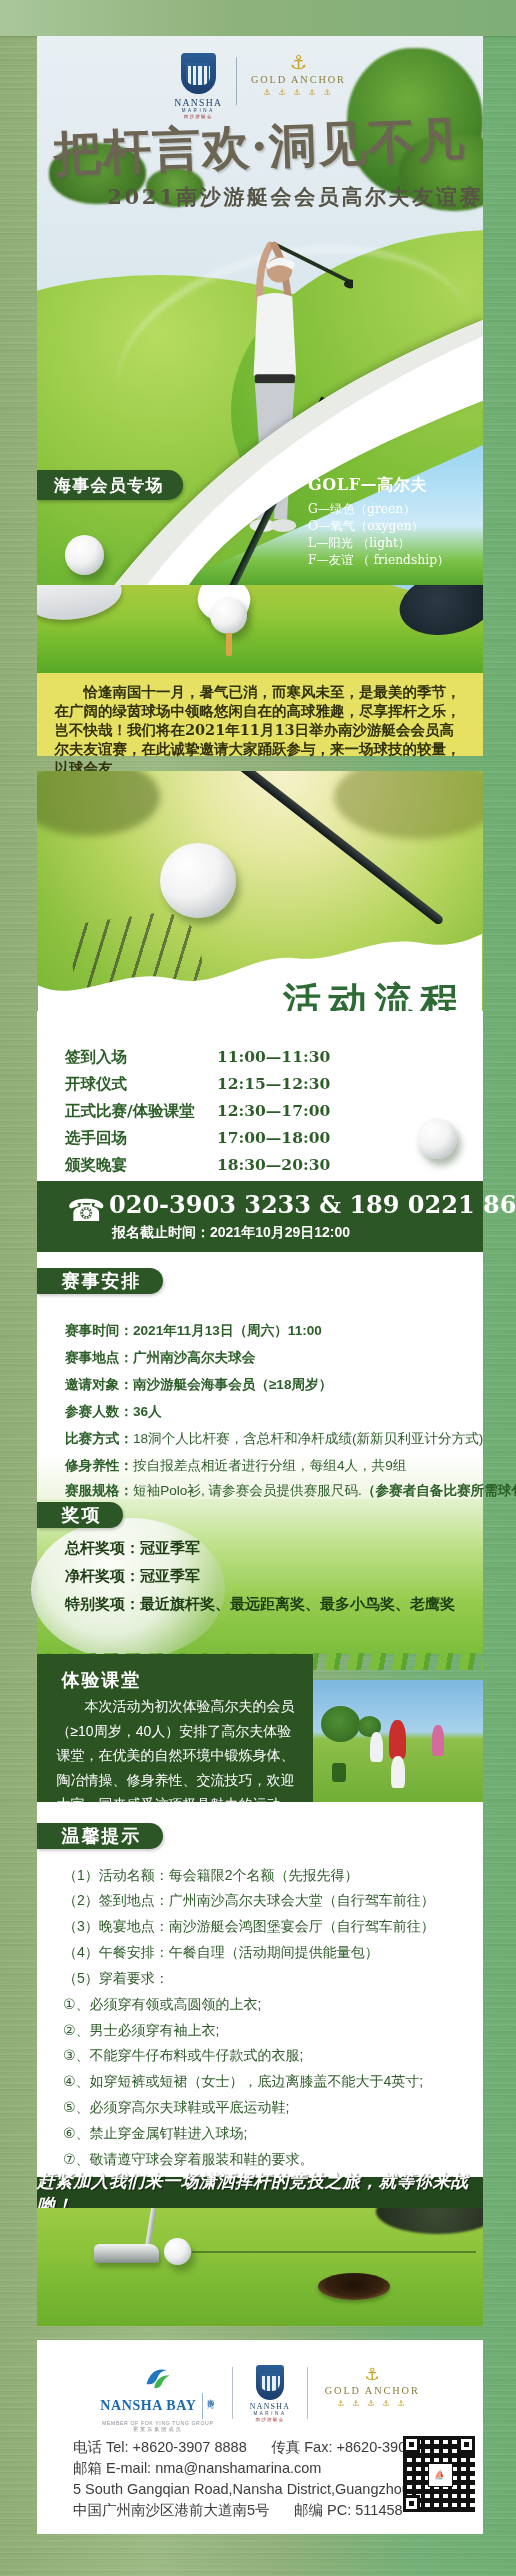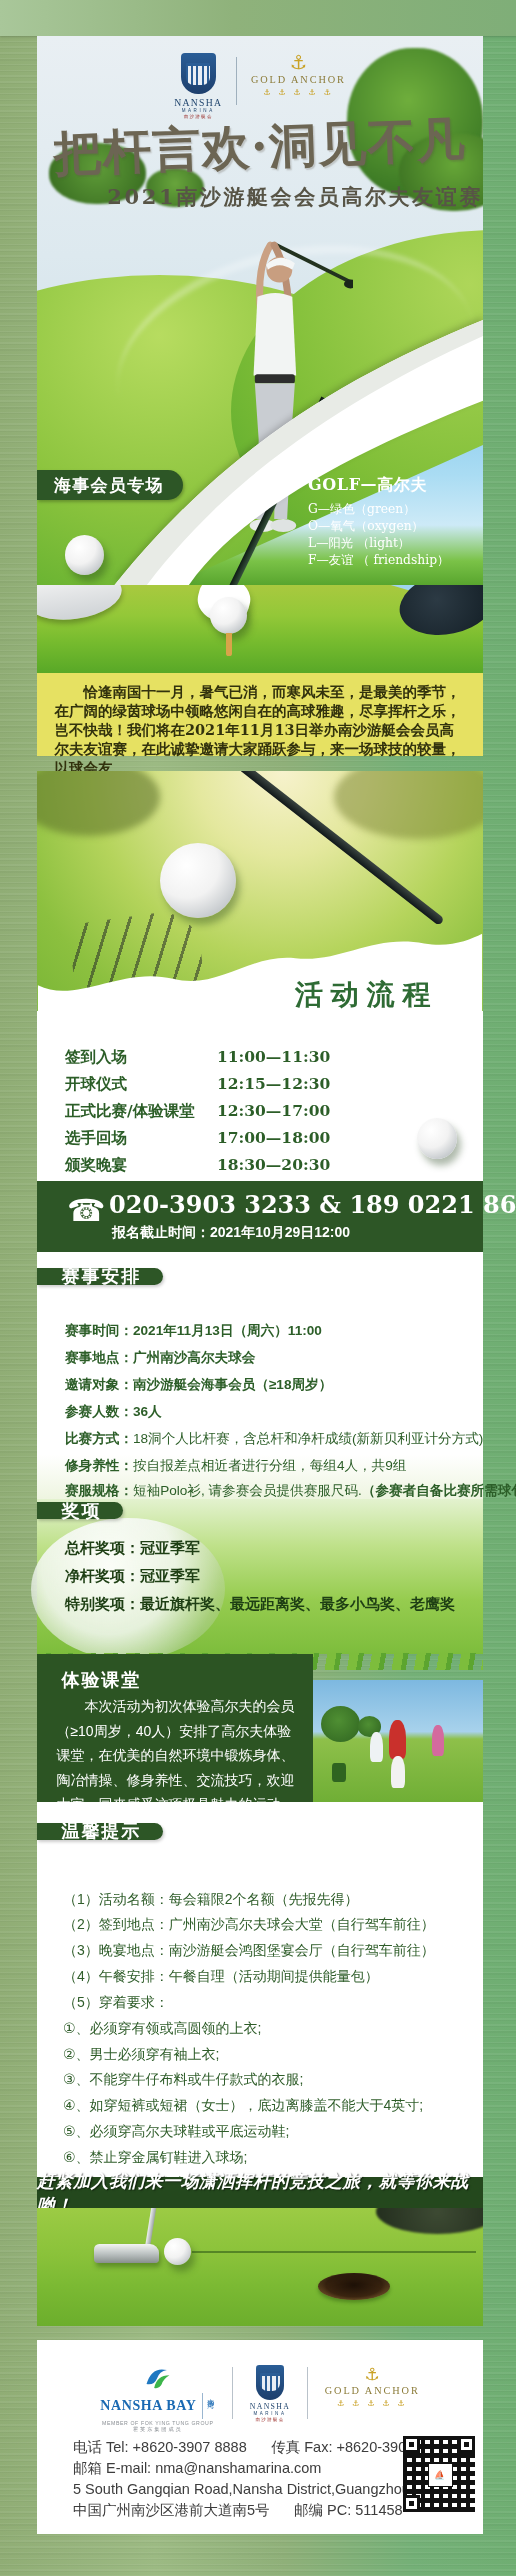--- a/index.html
+++ b/index.html
@@ -81,35 +81,35 @@
     background:radial-gradient(ellipse at 55% 0%,#f7f2cd 0%,#e4e89e 25%,#b5d45c 55%,#8cc03f 80%,#7ab636 100%);}
   .cp-treeL{position:absolute;left:-19.4px;top:-13px;width:142px;height:78px;border-radius:50%;filter:blur(3.9px);background:rgba(90,110,40,.55);}
   .cp-treeR{position:absolute;right:-19.4px;top:-16px;width:168px;height:84px;border-radius:50%;filter:blur(3.9px);background:rgba(120,130,50,.5);}
   .cp-ball{position:absolute;left:123px;top:72px;width:76px;height:75px;}
   .cp-head{position:absolute;left:36px;top:145px;width:129px;height:97px;border-radius:19.4px 39px 6.5px 6.5px;
     background:linear-gradient(135deg,#f2f3f0 0%,#c9ccc6 40%,#8f948e 75%,#6d726d 100%);transform:rotate(-8deg);
     background-image:repeating-linear-gradient(115deg,transparent 0 17px,rgba(40,45,40,.55) 17px 20px);}
   .cp-shaft{position:absolute;left:194px;top:-19.4px;width:271px;height:9px;background:linear-gradient(180deg,#3a4440,#11181a);
     transform:rotate(38deg);transform-origin:left top;border-radius:4.5px;}
   .cp-tear{position:absolute;left:0;bottom:0;width:446px;height:103px;}
-  .flow-title{position:absolute;left:258px;top:205px;font-family:"DejaVu Serif","Liberation Serif",serif;
-    font-weight:700;font-size:28px;color:#2e6b34;letter-spacing:7.8px;}
+  .flow-title{position:absolute;left:246px;top:205px;font-family:"DejaVu Serif","Liberation Serif",serif;
+    font-weight:700;font-size:38px;color:#2e6b34;letter-spacing:7.8px;}
   
   .schedule{top:1011px;height:170px;background:#fff;}
   .sch-row{position:absolute;left:28px;width:388px;font-weight:700;color:#2c5e28;font-size:15.5px;
     font-family:"DejaVu Serif","Liberation Serif",serif;}
   .sch-row .t{position:absolute;left:136px;top:0;margin-left:16px;}
   .sch-ball{position:absolute;left:380px;top:107px;width:40px;height:41px;}
   
   .phoneband{top:1181px;height:71px;background:#2d5626;color:#fff;}
   .ph-icon{position:absolute;left:30px;top:14px;font-size:31px;line-height:31px;}
   .ph-num{position:absolute;left:72px;top:9px;font-family:"DejaVu Serif","Liberation Serif",serif;
     font-weight:700;font-size:24px;white-space:nowrap;}
   .ph-deadline{position:absolute;left:75px;top:43px;font-size:14px;font-weight:700;}
-  .sec-badge{position:absolute;left:0;height:17px;padding:0 22px 0 24.5px;background:#2d5626;border-radius:0 15px 15px 0;
+  .sec-badge{position:absolute;left:0;height:26px;padding:0 22px 0 24.5px;background:#2d5626;border-radius:0 15px 15px 0;
     display:flex;align-items:center;color:#fff;font-size:18px;font-weight:700;letter-spacing:1.9px;
     box-shadow:1.3px 1.9px 3.2px rgba(0,0,0,.2);}
   .info-row{position:absolute;left:28px;color:#2c5e28;font-size:13.6px;white-space:nowrap;}
   .info-row b{font-weight:700;}
   
   .arrange{top:1252px;height:247px;background:linear-gradient(180deg,#ffffff 0%,#ffffff 82%,#eef5e0 100%);}
   
   .awards{top:1499px;height:155px;overflow:visible;
     background:linear-gradient(180deg,#e3f2cf 0%,#bfe18a 30%,#96cc4f 65%,#7dbd3c 100%);}
   .aw-ball{position:absolute;left:-6.5px;top:19.4px;width:194px;height:142px;border-radius:50%;
@@ -123,21 +123,21 @@
   .exp-box{position:absolute;left:0;top:0;width:276px;height:149px;background:#2c5423;}
   .exp-arrow{position:absolute;left:276px;top:65px;width:0;height:0;border-top:14px solid transparent;border-bottom:14px solid transparent;border-left:17px solid #2c5423;}
   .exp-title{position:absolute;left:24.5px;top:14px;color:#fff;font-size:18px;font-weight:700;letter-spacing:1.9px;}
   .exp-par{position:absolute;left:19.4px;top:40px;width:240px;color:#fff;font-size:14px;line-height:24.5px;text-indent:2em;margin:0;}
   .exp-photo{position:absolute;left:276px;top:26px;width:170px;height:123px;overflow:hidden;
     background:linear-gradient(180deg,#7db8e0 0%,#a8d2ec 42%,#8ec04a 48%,#6fae35 100%);}
   .exp-tree{position:absolute;border-radius:50%;background:radial-gradient(circle at 45% 40%,#4f8f33,#2f6420);}
   .fig{position:absolute;border-radius:45% 45% 20% 20%;}
   
   .tips{top:1802px;height:375px;background:#fff;}
-  .tip-item{position:absolute;left:26px;width:407px;color:#2f5d2a;font-size:14px;white-space:nowrap;margin-top:24px;}
+  .tip-item{position:absolute;left:26px;width:407px;color:#2f5d2a;font-size:14px;white-space:nowrap;}
   
   .slogan{top:2177px;height:31px;background:#24481d;display:flex;align-items:center;justify-content:center;}
   .slogan div{color:#fff;font-family:"DejaVu Serif","Liberation Serif",serif;font-style:italic;font-weight:700;
     font-size:17.4px;letter-spacing:0.6px;text-shadow:1.3px 1.3px 1.3px rgba(0,0,0,.5);}
   
   .green{top:2208px;height:118px;overflow:hidden;
     background:linear-gradient(180deg,#9ccb44 0%,#8ac23a 40%,#79b832 70%,#6cae2c 100%);}
   .putter-head{position:absolute;left:57px;top:36px;width:65px;height:19.4px;border-radius:5.2px 9px 3.9px 3.9px;
     background:linear-gradient(180deg,#f2f4f2,#b9bfbf 55%,#888f8e);box-shadow:1.9px 3.9px 5.2px rgba(20,50,10,.35);}
   .putter-shaft{position:absolute;left:115px;top:-52px;width:4.5px;height:94px;background:linear-gradient(90deg,#eef1f1,#9aa1a1);transform:rotate(9deg);}

